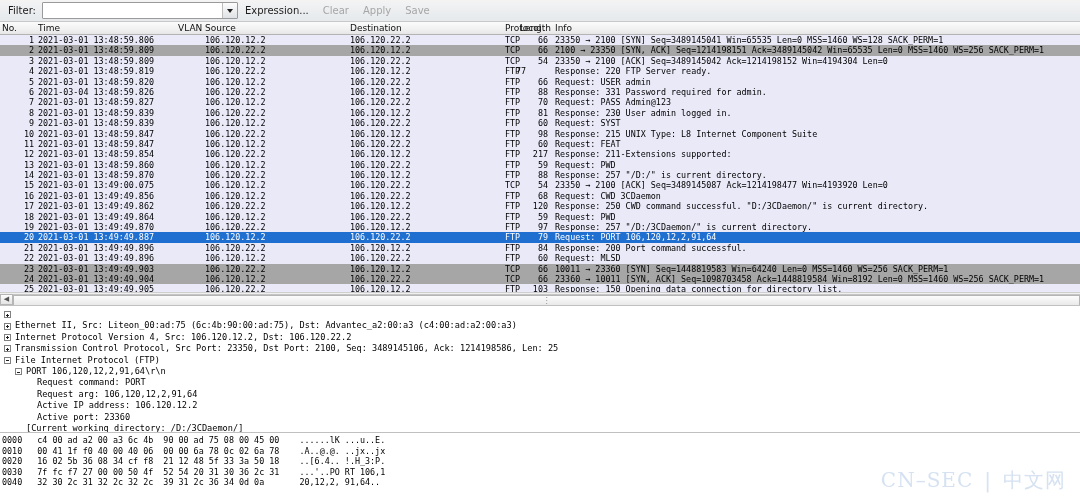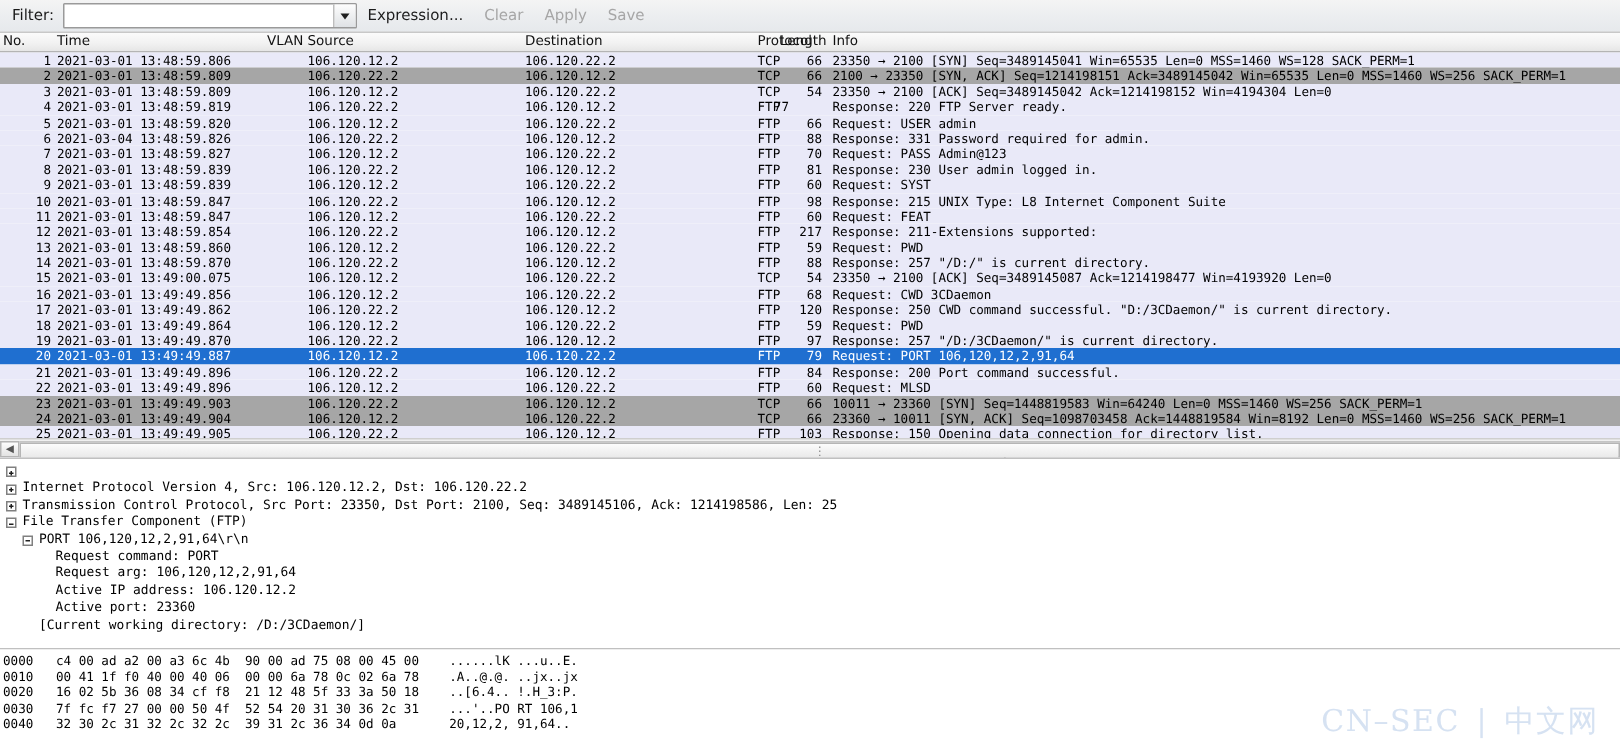--- a/index.html
+++ b/index.html
@@ -516,29 +516,33 @@
       </div>
     </div>
   </div>
 
   <div class="detail-pane" id="detail-pane">
       <div class="dline" style="padding-left: 2px;">
         <span class="expander plus"></span>
       </div>
       <div class="dline" style="padding-left: 2px;">
         <span class="expander plus"></span>
+        <span>Ethernet II, Src: Liteon_00:ad:75 (6c:4b:90:00:ad:75), Dst: Advantec_a2:00:a3 (c4:00:ad:a2:00:a3)</span>
+      </div>
+      <div class="dline" style="padding-left: 2px;">
+        <span class="expander plus"></span>
         <span>Internet Protocol Version 4, Src: 106.120.12.2, Dst: 106.120.22.2</span>
       </div>
       <div class="dline" style="padding-left: 2px;">
         <span class="expander plus"></span>
         <span>Transmission Control Protocol, Src Port: 23350, Dst Port: 2100, Seq: 3489145106, Ack: 1214198586, Len: 25</span>
       </div>
       <div class="dline" style="padding-left: 2px;">
         <span class="expander"></span>
-        <span>File Transfer Component (FTP)</span>
+        <span>File Internet Protocol (FTP)</span>
       </div>
       <div class="dline" style="padding-left: 13px;">
         <span class="expander"></span>
         <span>PORT 106,120,12,2,91,64\r\n</span>
       </div>
       <div class="dline" style="padding-left: 24px;">
         <span class="no-exp"></span>
         <span>Request command: PORT</span>
       </div>
       <div class="dline" style="padding-left: 24px;">

